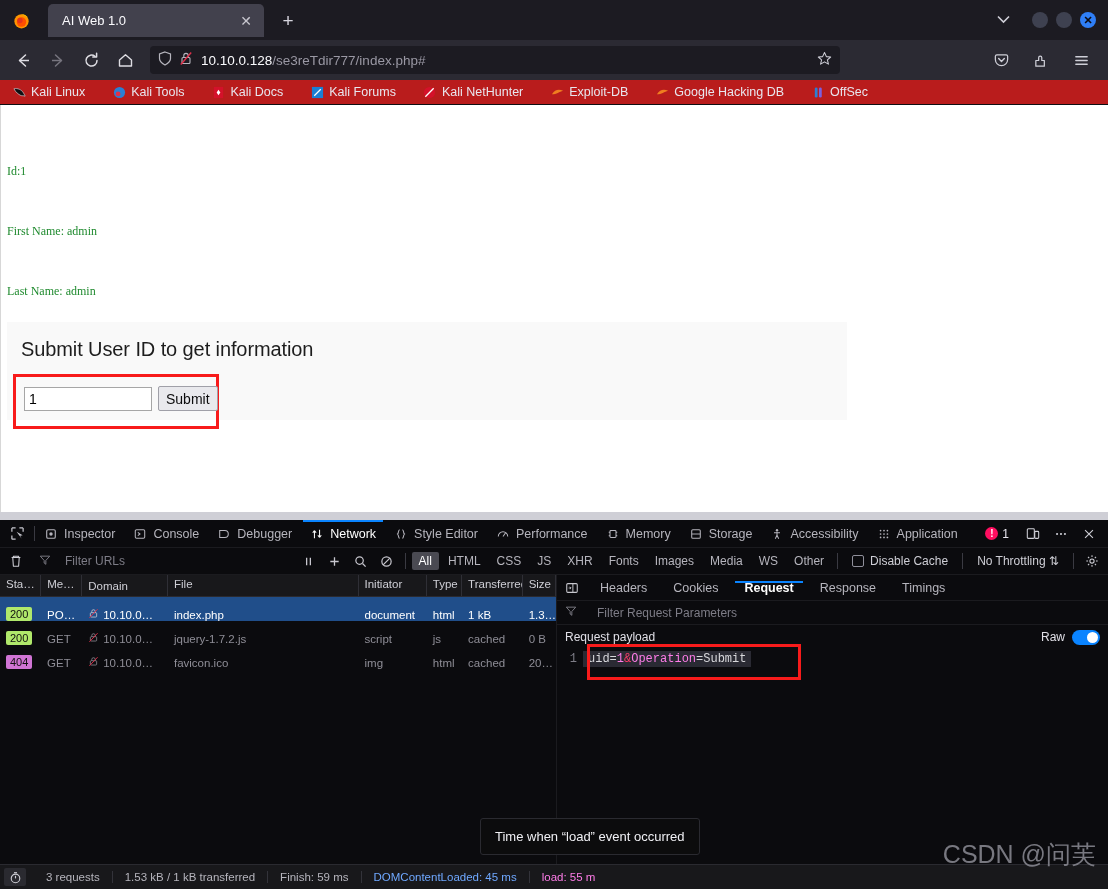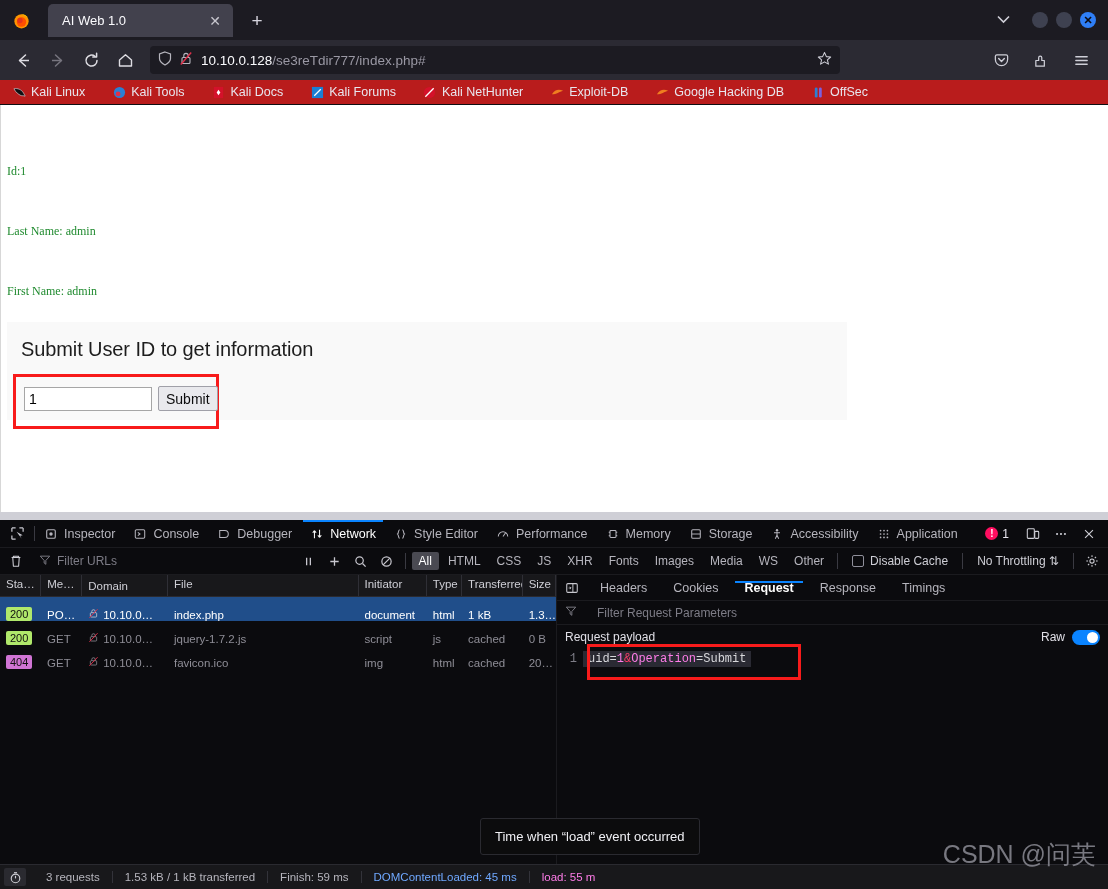--- a/index.html
+++ b/index.html
@@ -14,21 +14,21 @@
   .tabstrip {
     height: 40px; background: #1c1b22; display: flex; align-items: flex-end;
     position: relative; flex: 0 0 40px;
   }
   .ff-logo {
     width: 30px; height: 40px; display: flex; align-items: center; justify-content: center;
     margin-left: 6px;
   }
   .ff-logo svg { display:block; }
   .tab {
-    margin-left: 12px; margin-bottom: 3px; height: 33px; width: 185px;
+    margin-left: 12px; margin-bottom: 3px; height: 33px; width: 216px;
     background: #42414d; border-radius: 5px 5px 0 0;
     display: flex; align-items: center; padding: 0 8px 0 14px; color: #fbfbfe;
     font-size: 13px; position: relative;
   }
   .tab-title { flex: 1; white-space: nowrap; overflow: hidden; text-overflow: ellipsis; }
   .tab-close {
     width: 20px; height: 20px; display: flex; align-items:center; justify-content:center;
     color: #c8c7cf; font-size: 14px; line-height: 1;
   }
   .newtab {
@@ -131,21 +131,21 @@
   .err-badge { display:flex; align-items:center; gap:4px; color:#e8e6ee; font-size:12px; padding:0 6px;}
   .err-dot { width:13px;height:13px;border-radius:50%;background:#ff0e60;color:#fff;font-size:10px;
              display:flex;align-items:center;justify-content:center;font-weight:700; }
   .ic-btn { width: 26px; height: 22px; display:flex;align-items:center;justify-content:center;color:#cfcfd6; }
 
   .dt-toolbar {
     height: 27px; display: flex; align-items: center; background: #0b0b0e;
     border-bottom: 1px solid #1b1b1f; padding: 0 4px; gap: 2px; flex: 0 0 27px;
   }
   .filter-input {
-    flex: 1; display:flex; align-items:center; gap:6px; color:#7e7d87; font-size:12px;
+    flex: 1; display:flex; align-items:center; gap:14px; color:#7e7d87; font-size:12px;
     padding-left: 6px;
   }
   .tb-ic { width: 24px; height: 22px; display:flex; align-items:center; justify-content:center; color:#c8c7cf; }
   .ftype {
     font-size: 12px; color: #b6b5bd; padding: 2px 7px; border-radius: 2px; white-space: nowrap;
   }
   .ftype.active { background: #4a4a52; color: #ffffff; }
   .chk-row { display:flex; align-items:center; gap:6px; color:#cfcfd6; font-size:12px; padding: 0 8px;}
   .chkbox { width:12px;height:12px;border:1px solid #8f8f9a; border-radius:2px; }
   .throttle { color:#cfcfd6; font-size:12px; padding: 0 8px; white-space:nowrap;}
@@ -402,22 +402,22 @@
             <rect x="7.5" y="1.5" width="3" height="11" rx="1.5" fill="#7b5fe0"></rect>
           </svg>
       </span>
       <span>OffSec</span>
     </div>
   </div>
 
   <div class="page">
     <div class="page-inner">
       <div class="resultline">Id:1</div>
+      <div class="resultline">First Name: admin</div>
       <div class="resultline">Last Name: admin</div>
-      <div class="resultline">First Name: admin</div>
 
       <div class="panel">
         <h3>Submit User ID to get information</h3>
         <div class="formbox">
           <div class="form-row">
             <input class="uid-input" type="text" value="1" style="">
             <button class="submit-btn">Submit</button>
           </div>
         </div>
       </div>

